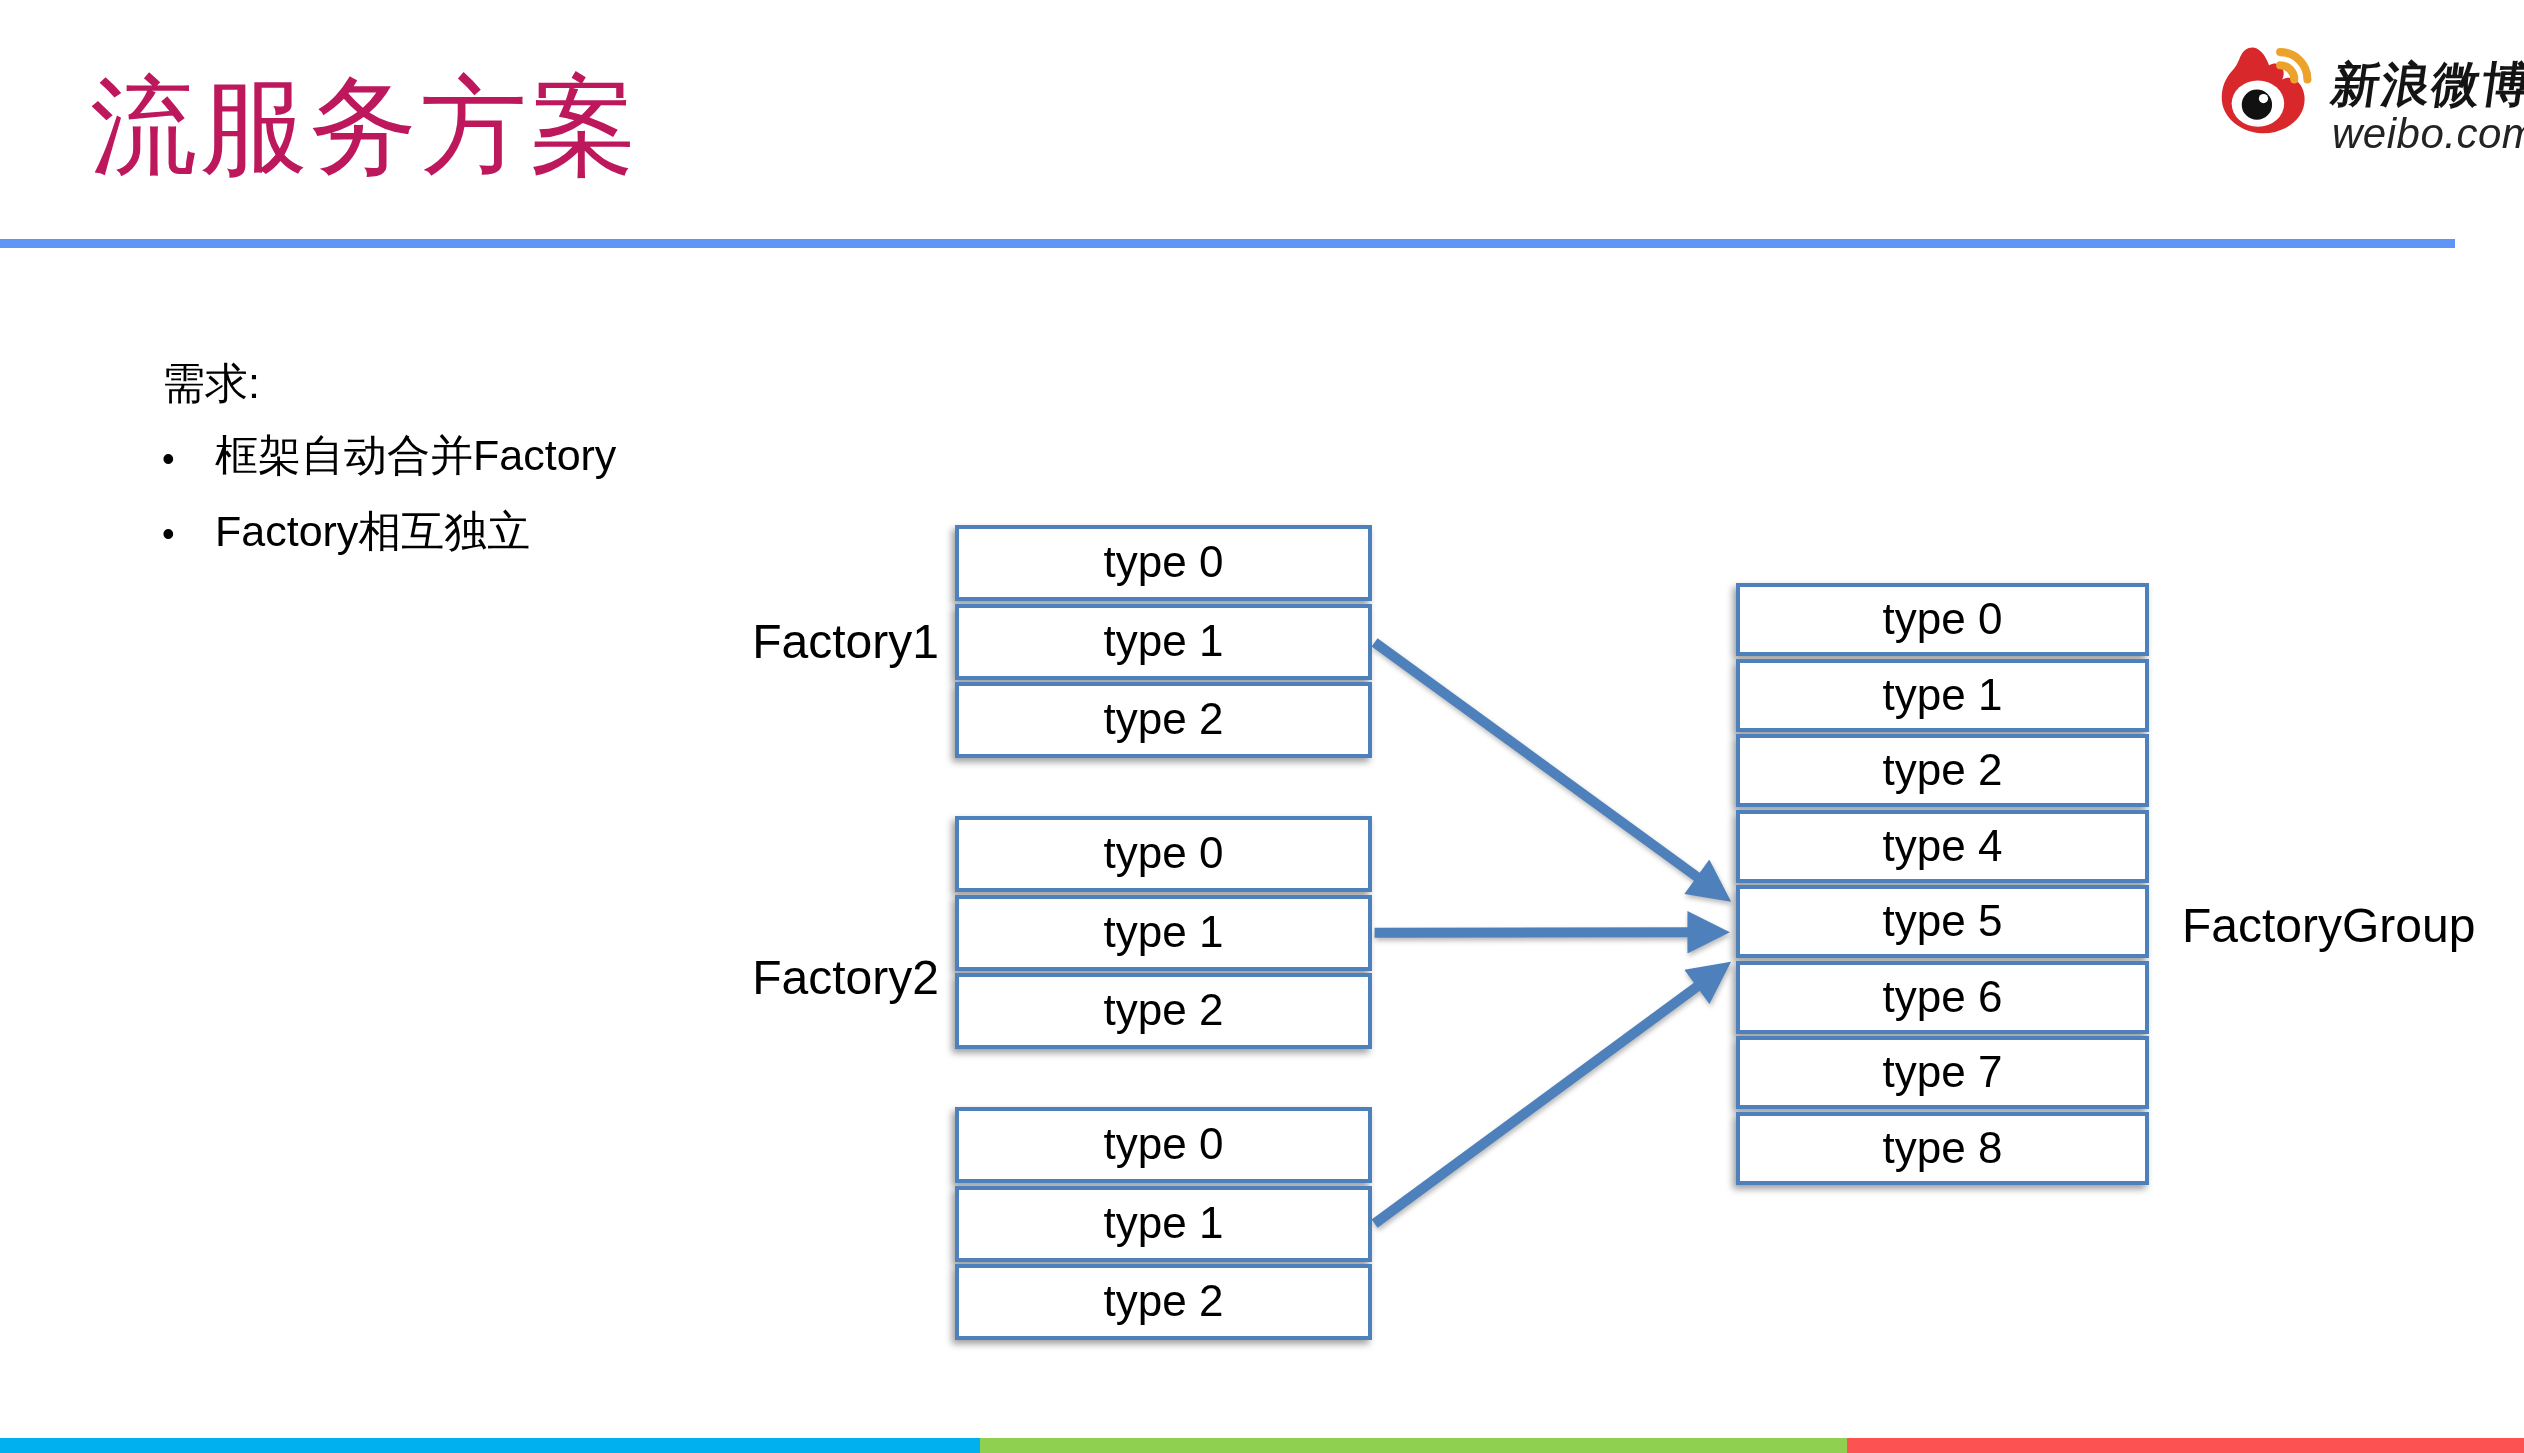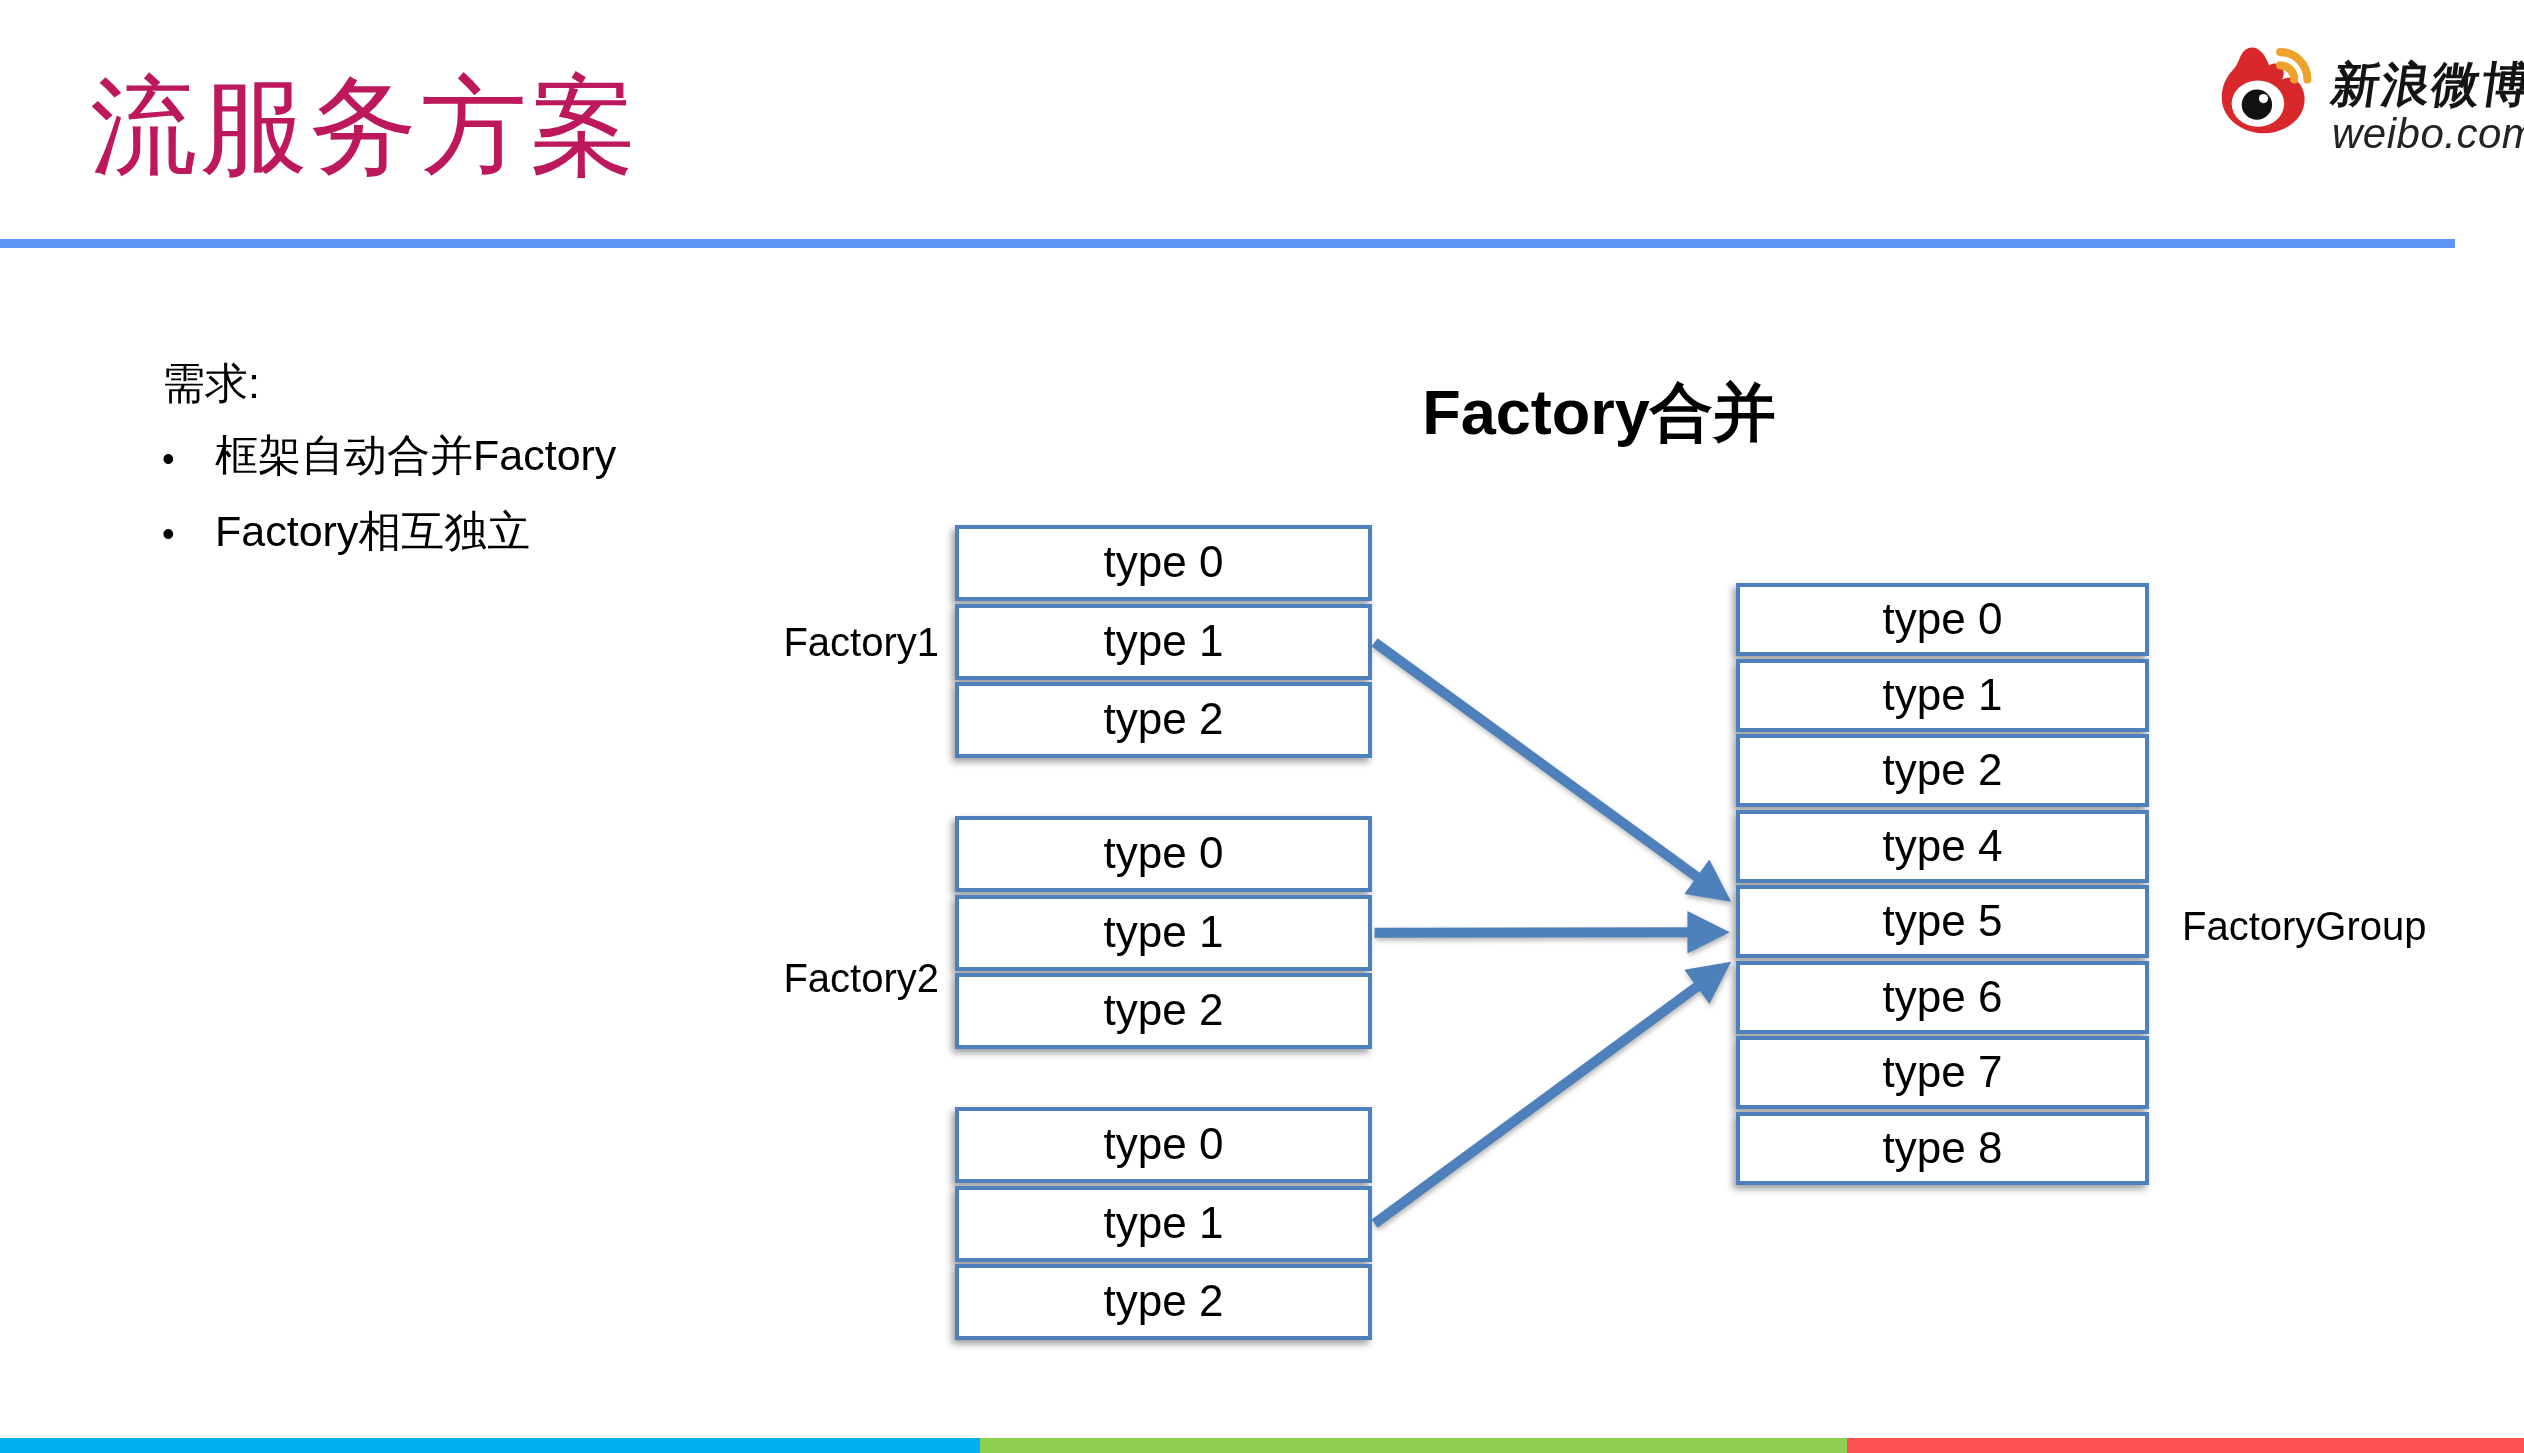--- a/index.html
+++ b/index.html
@@ -32,21 +32,21 @@
   .stackbox{position:absolute;filter:drop-shadow(-2.5px 4px 3.5px rgba(0,0,0,0.38));border-radius:11px;}
   .stackbox .row{box-sizing:border-box;border:4.5px solid var(--box-border,#4e80bb);
     background:#fff;text-align:center;margin-bottom:2.5px;}
   .stackbox .row:last-child{margin-bottom:0;}
   .factory-box{left:955px;width:417px;}
   .factory-box .row{height:76px;line-height:66px;font-size:44px;}
   .group-box{left:1736px;top:583px;width:413px;}
   .group-box .row{height:73px;line-height:63px;font-size:44px;}
   .fb1{top:525px;} .fb2{top:816px;} .fb3{top:1107px;}
 
-  .side-label{position:absolute;font-size:40px;line-height:72px;white-space:nowrap;}
+  .side-label{position:absolute;font-size:48px;line-height:72px;white-space:nowrap;}
   .label-right{left:707px;width:232px;text-align:right;}
   .lb1{top:606px;} .lb2{top:942px;text-align:right;} .lb3{top:1188px;}
   .group-label{left:2182px;top:890px;}
 
   .arrows{position:absolute;left:0;top:0;width:2585px;height:1454px;pointer-events:none;
     filter:drop-shadow(1px 3px 2.5px rgba(0,0,0,0.28));}
 
   
   .bar{position:absolute;top:1438px;height:15.7px;}
   .bar-blue{left:0;width:980px;background:var(--bar-blue,#00b0ef);}
@@ -76,21 +76,20 @@
   </div>
 
   <div class="title-rule"></div>
 
   <div class="requirements">
     <div class="req-heading">需求:</div>
     <div class="req-item"><span class="req-bullet">•</span><span>框架自动合并Factory</span></div>
     <div class="req-item"><span class="req-bullet">•</span><span>Factory相互独立</span></div>
   </div>
 
-  <div class="diagram-title">Factory合并</div>
 
   <div class="stackbox factory-box fb1">
     <div class="row">type 0</div>
     <div class="row">type 1</div>
     <div class="row">type 2</div>
   </div>
   <div class="stackbox factory-box fb2">
     <div class="row">type 0</div>
     <div class="row">type 1</div>
     <div class="row">type 2</div>

